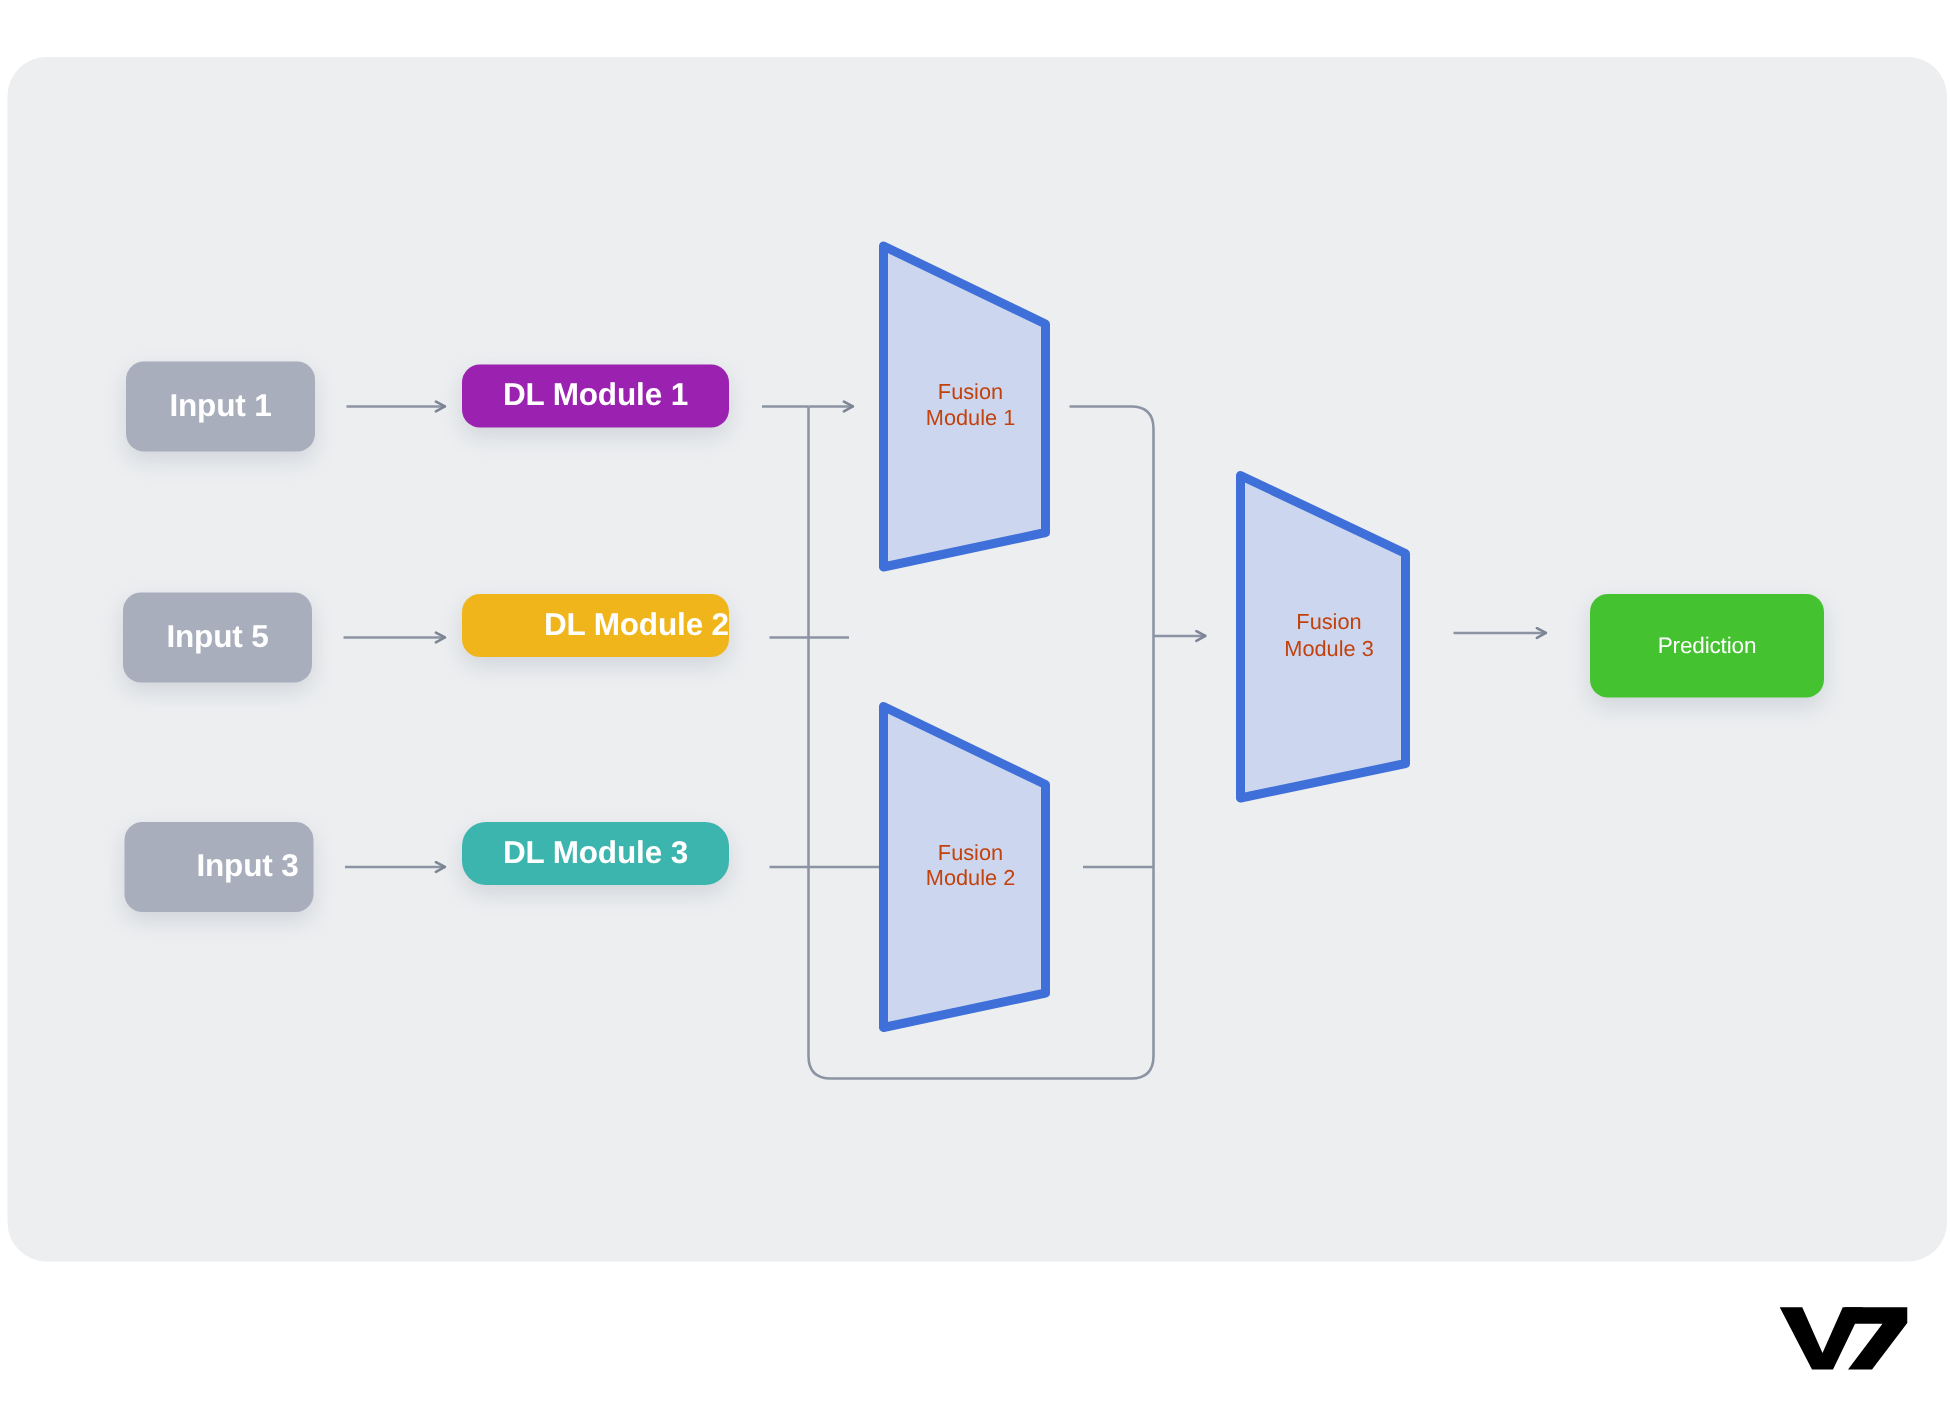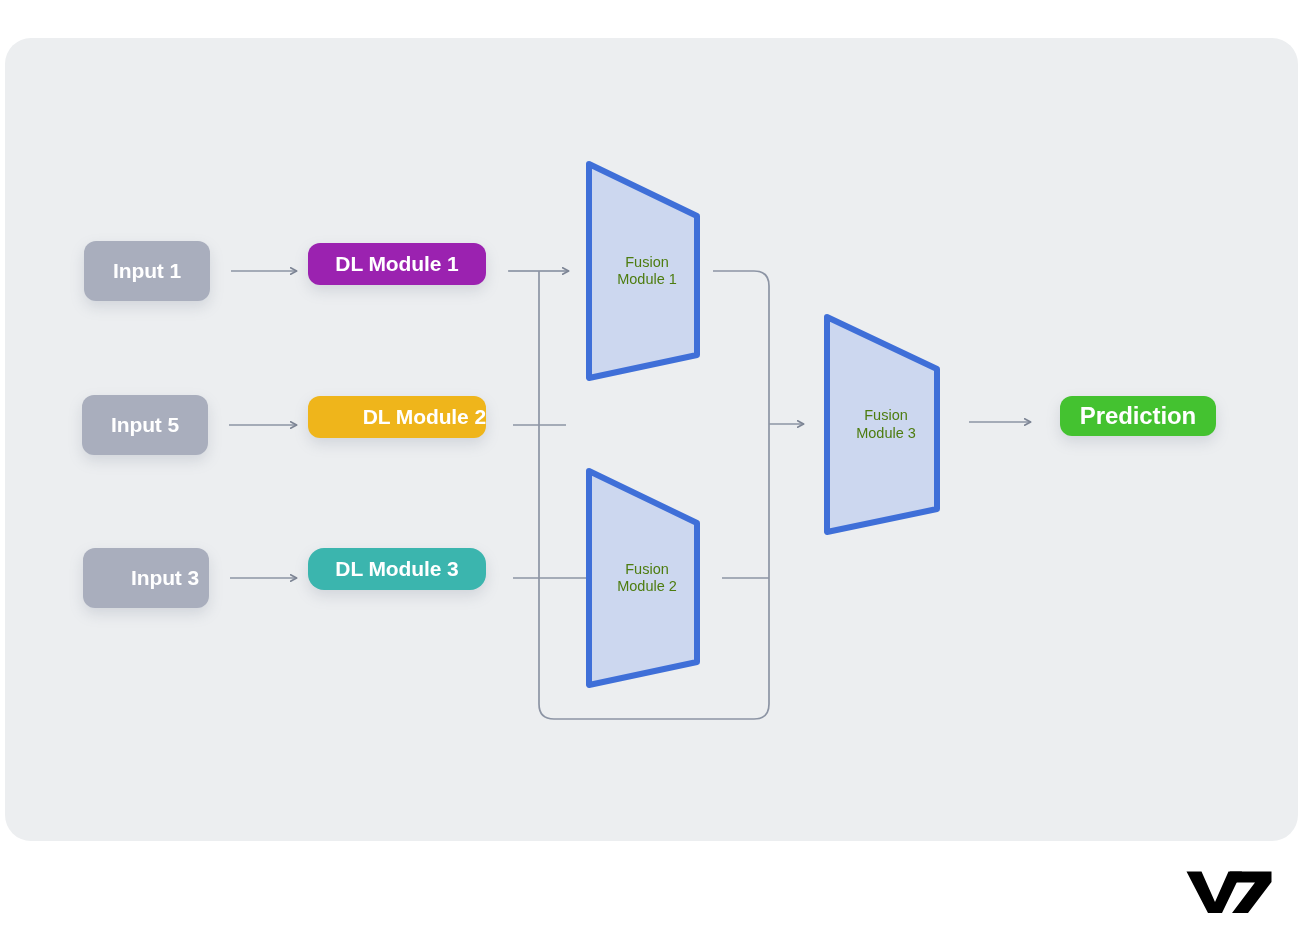--- a/index.html
+++ b/index.html
@@ -63,24 +63,24 @@
     width: 178px;
     height: 42px;
     border-radius: 12px;
     font-size: 21px;
     font-weight: 700;
     box-shadow: 0 6px 14px rgba(120,128,145,0.22);
   }
 
   .pred-box {
     width: 156px;
-    height: 40px;
+    height: 69px;
     border-radius: 12px;
-    font-size: 24px;
-    font-weight: 700;
+    font-size: 15px;
+    font-weight: 400;
     box-shadow: 0 6px 14px rgba(120,128,145,0.22);
   }
 
   
   .fusion {
     position: absolute;
   }
   .fusion svg {
     position: absolute;
     left: 0;
@@ -92,21 +92,21 @@
     left: 0;
     top: 0;
     width: 100%;
     height: 100%;
     display: flex;
     flex-direction: column;
     align-items: center;
     justify-content: center;
     font-size: 14.5px;
     line-height: 1.2;
-    color: #4d7c0f;
+    color: #c2410c;
     font-weight: 400;
     text-align: center;
     white-space: pre-line;
   }
 
   
   #logo {
     position: absolute;
     left: 1186px;
     top: 869px;

